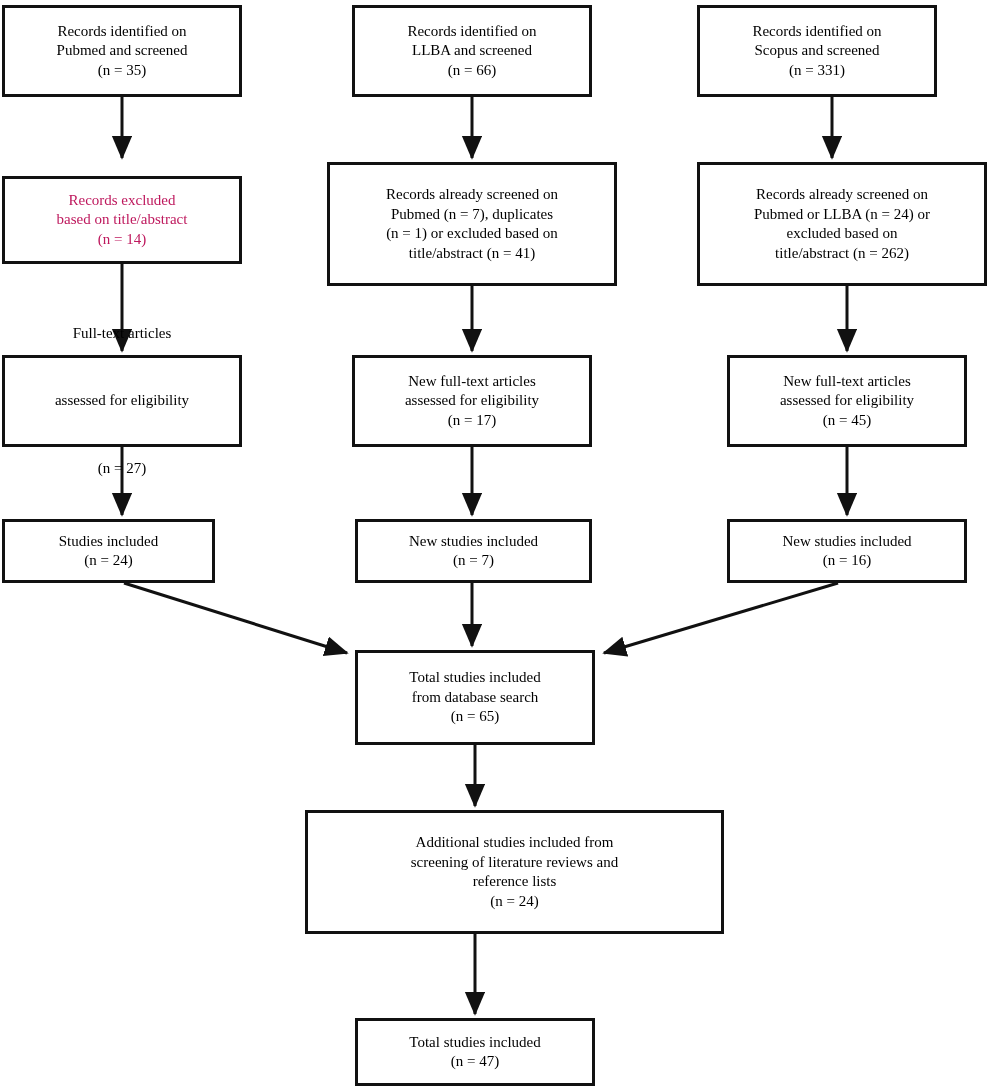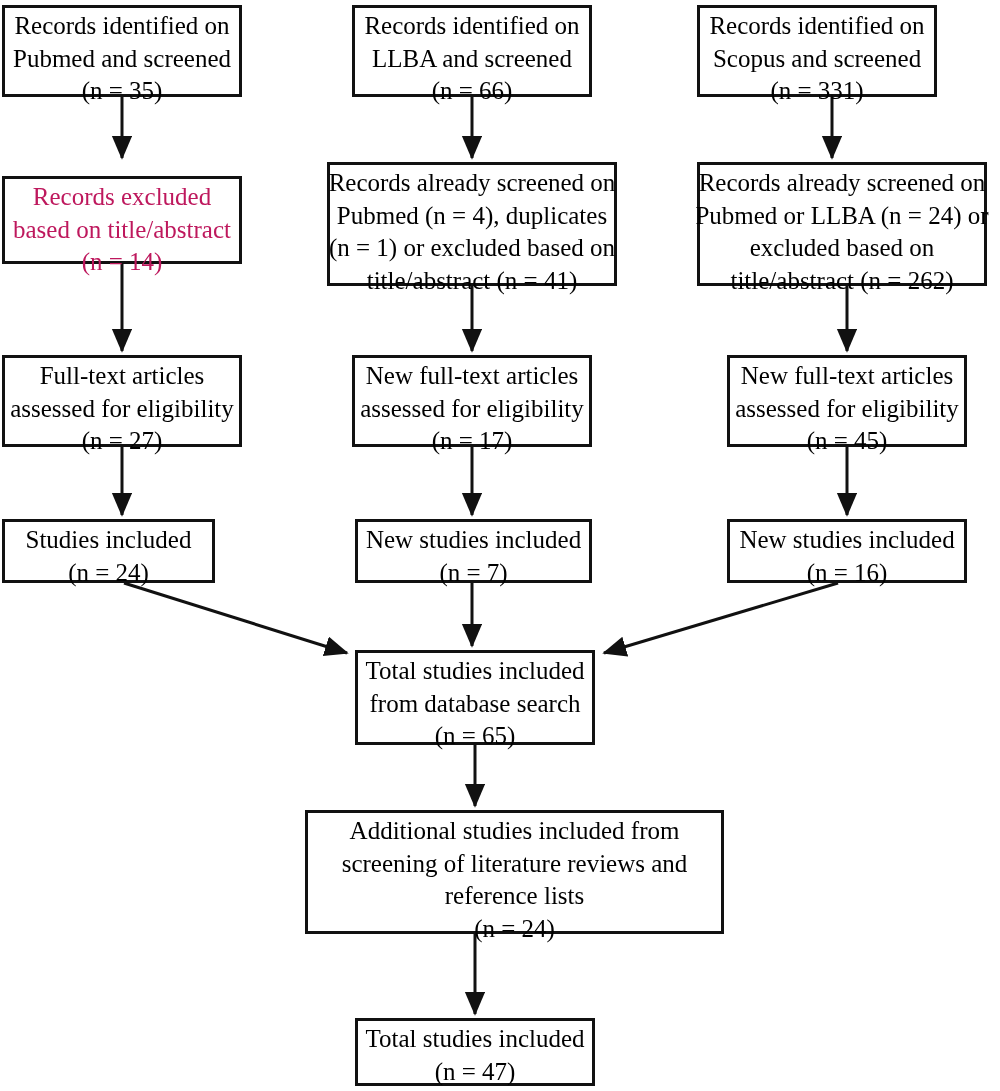--- a/index.html
+++ b/index.html
@@ -28,24 +28,24 @@
     pointer-events: none;
   }
   .node {
     position: absolute;
     box-sizing: border-box;
     border: 3px solid #111111;
     background: #ffffff;
     display: flex;
     flex-direction: column;
     align-items: center;
-    justify-content: space-between;
+    justify-content: center;
     text-align: center;
     line-height: 1.30;
-    font-size: 25px;
+    font-size: 15px;
     padding: 2px 22px;
     z-index: 2;
   }
   .node .line {
     display: block;
     white-space: nowrap;
   }
 </style>
 </head>
 <body>
@@ -95,31 +95,31 @@
         <span class="line">Scopus and screened</span>
         <span class="line">(n = 331)</span>
       </div>
       <div class="node" style="left: 2px; top: 162px; width: 240px; height: 88px; border-color: rgb(17, 17, 17); background: rgb(255, 255, 255); color: #be185d; margin-top: 14px;">
         <span class="line">Records excluded</span>
         <span class="line">based on title/abstract</span>
         <span class="line">(n = 14)</span>
       </div>
       <div class="node" style="left: 327px; top: 162px; width: 290px; height: 124px; border-color: rgb(17, 17, 17); background: rgb(255, 255, 255); color: rgb(0, 0, 0);">
         <span class="line">Records already screened on</span>
-        <span class="line">Pubmed (n = 4), duplicates</span>
+        <span class="line">Pubmed (n = 7), duplicates</span>
         <span class="line">(n = 1) or excluded based on</span>
         <span class="line">title/abstract (n = 41)</span>
       </div>
       <div class="node" style="left: 697px; top: 162px; width: 290px; height: 124px; border-color: rgb(17, 17, 17); background: rgb(255, 255, 255); color: rgb(0, 0, 0);">
         <span class="line">Records already screened on</span>
         <span class="line">Pubmed or LLBA (n = 24) or</span>
         <span class="line">excluded based on</span>
         <span class="line">title/abstract (n = 262)</span>
       </div>
-      <div class="node" style="left: 2px; top: 355px; width: 240px; height: 92px; border-color: rgb(17, 17, 17); background: rgb(255, 255, 255); color: rgb(0, 0, 0);">
+      <div class="node" style="left: 2px; top: 355px; width: 240px; height: 92px; border-color: rgb(17, 17, 17); background: rgb(255, 255, 255); color: rgb(0, 0, 0); gap: 48px;">
         <span class="line">Full-text articles</span>
         <span class="line">assessed for eligibility</span>
         <span class="line">(n = 27)</span>
       </div>
       <div class="node" style="left: 352px; top: 355px; width: 240px; height: 92px; border-color: rgb(17, 17, 17); background: rgb(255, 255, 255); color: rgb(0, 0, 0);">
         <span class="line">New full-text articles</span>
         <span class="line">assessed for eligibility</span>
         <span class="line">(n = 17)</span>
       </div>
       <div class="node" style="left: 727px; top: 355px; width: 240px; height: 92px; border-color: rgb(17, 17, 17); background: rgb(255, 255, 255); color: rgb(0, 0, 0);">

